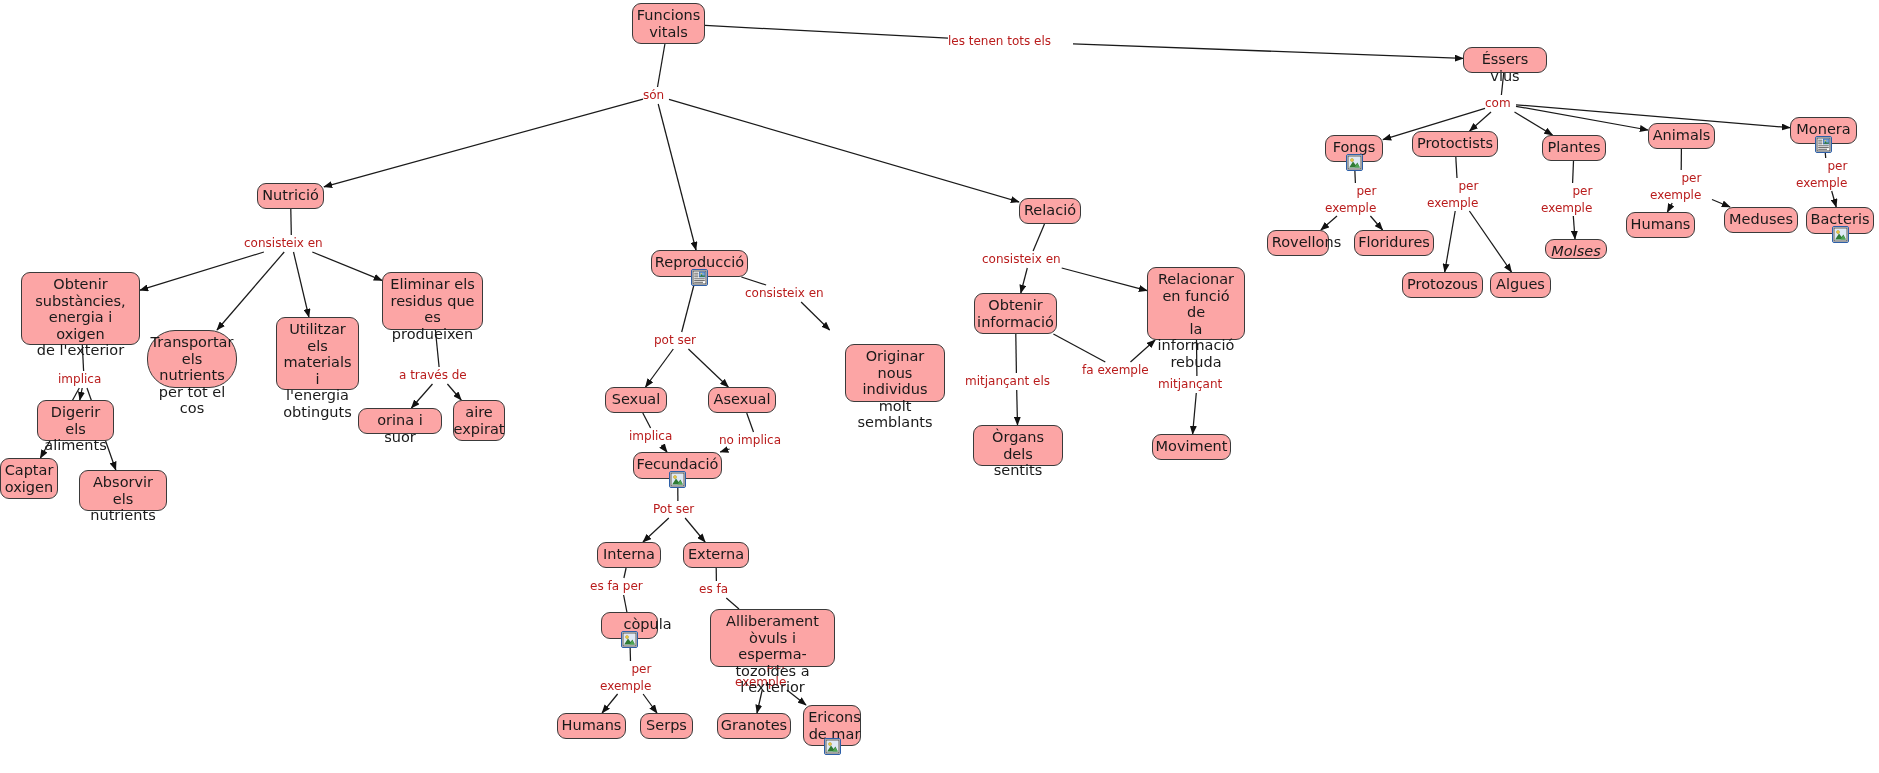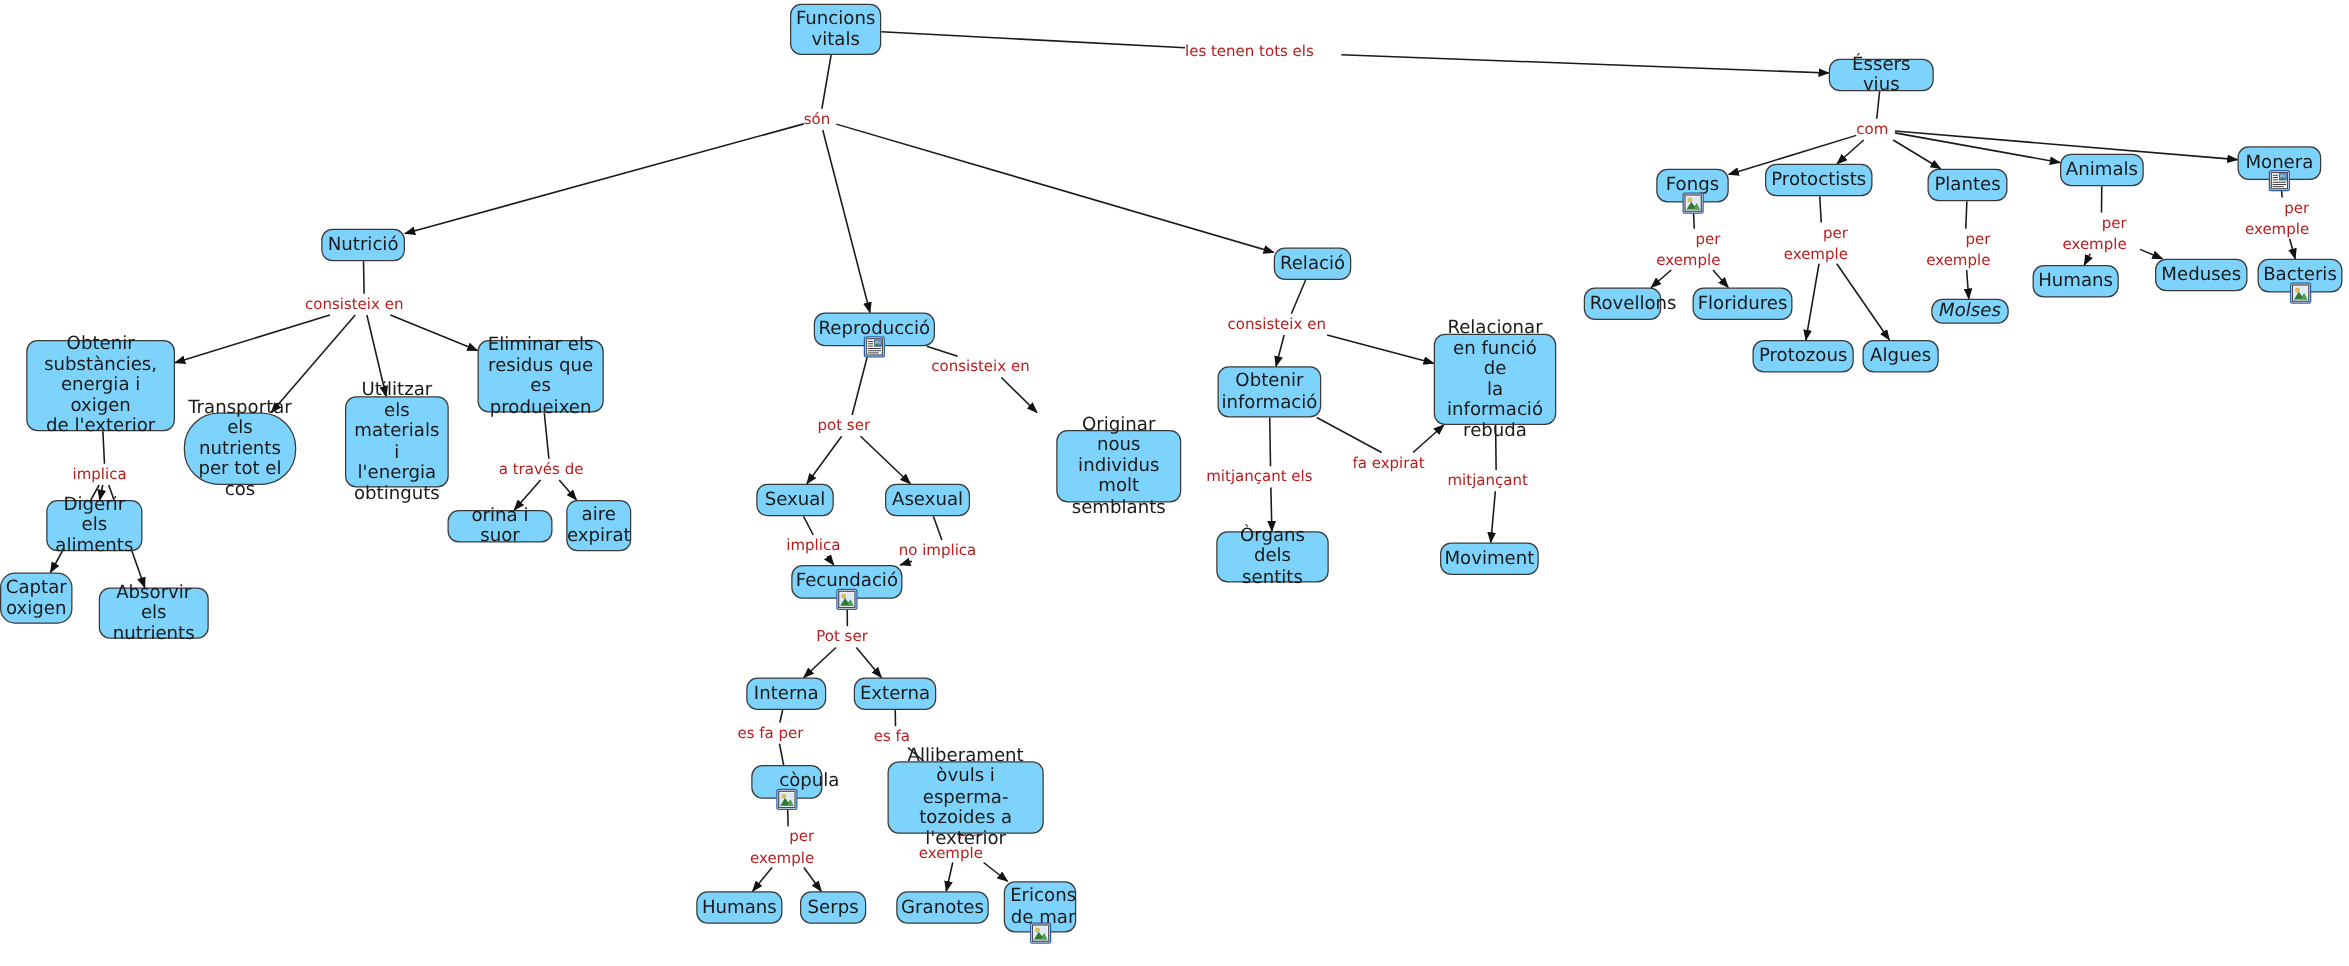--- a/index.html
+++ b/index.html
@@ -22,29 +22,28 @@
     position: absolute;
     left: 0;
     top: 0;
     width: 1879px;
     height: 773px;
     pointer-events: none;
   }
   .node {
     position: absolute;
     box-sizing: border-box;
-    background: #7dd3fc;
+    background: #fca5a5;
     border: 1px solid #3a3a3a;
     border-radius: 9px;
     color: #1a1a1a;
     font-size: 14.5px;
     line-height: 16.5px;
     text-align: center;
     display: flex;
-    align-items: center;
     justify-content: center;
     padding: 3px 7px;
     white-space: pre-line;
     box-shadow: 0 0 0 0 rgba(0,0,0,0);
   }
   .linklabel {
     position: absolute;
     color: #b91c1c;
     font-size: 12px;
     line-height: 16.5px;
@@ -159,21 +158,21 @@
       <div class="linklabel" style="left: 719px; top: 432px;">no implica</div>
       <div class="linklabel" style="left: 653px; top: 501px;">Pot ser</div>
       <div class="linklabel" style="left: 590px; top: 578px;">es fa per</div>
       <div class="linklabel" style="left: 699px; top: 581px;">es fa</div>
       <div class="linklabel" style="left: 600px; top: 661px;">per
 exemple</div>
       <div class="linklabel" style="left: 735px; top: 657px;">per
 exemple</div>
       <div class="linklabel" style="left: 982px; top: 251px;">consisteix en</div>
       <div class="linklabel" style="left: 965px; top: 373px;">mitjançant els</div>
-      <div class="linklabel" style="left: 1082px; top: 362px;">fa expirat</div>
+      <div class="linklabel" style="left: 1082px; top: 362px;">fa exemple</div>
       <div class="linklabel" style="left: 1158px; top: 376px;">mitjançant</div>
       <div class="linklabel" style="left: 1325px; top: 183px;">per
 exemple</div>
       <div class="linklabel" style="left: 1427px; top: 178px;">per
 exemple</div>
       <div class="linklabel" style="left: 1541px; top: 183px;">per
 exemple</div>
       <div class="linklabel" style="left: 1650px; top: 170px;">per
 exemple</div>
       <div class="linklabel" style="left: 1796px; top: 158px;">per
@@ -214,21 +213,21 @@
 l'energia
 obtinguts</span></div>
       <div class="node" style="left: 382px; top: 272px; width: 101px; height: 58px;"><span>Eliminar els
 residus que es
 produeixen</span></div>
       <div class="node" style="left: 358px; top: 408px; width: 84px; height: 26px;"><span>orina i suor</span></div>
       <div class="node" style="left: 453px; top: 400px; width: 52px; height: 41px;"><span>aire
 expirat</span></div>
       <div class="node" style="left: 37px; top: 400px; width: 77px; height: 41px;"><span>Digerir els
 aliments</span></div>
-      <div class="node" style="left: 0px; top: 458px; width: 58px; height: 41px; border-radius: 12px;"><span>Captar
+      <div class="node" style="left: 0px; top: 458px; width: 58px; height: 41px;"><span>Captar
 oxigen</span></div>
       <div class="node" style="left: 79px; top: 470px; width: 88px; height: 41px;"><span>Absorvir els
 nutrients</span></div>
       <div class="node" style="left: 809px; top: 344px; width: 100px; height: 58px; margin-left: 36px;"><span>Originar nous
 individus molt
 semblants</span></div>
       <div class="node" style="left: 605px; top: 387px; width: 62px; height: 26px;"><span>Sexual</span></div>
       <div class="node" style="left: 708px; top: 387px; width: 68px; height: 26px;"><span>Asexual</span></div>
       <div class="node" style="left: 633px; top: 452px; width: 89px; height: 27px;"><span>Fecundació</span></div>
       <span class="badge" style="left: 669px; top: 471px;">

